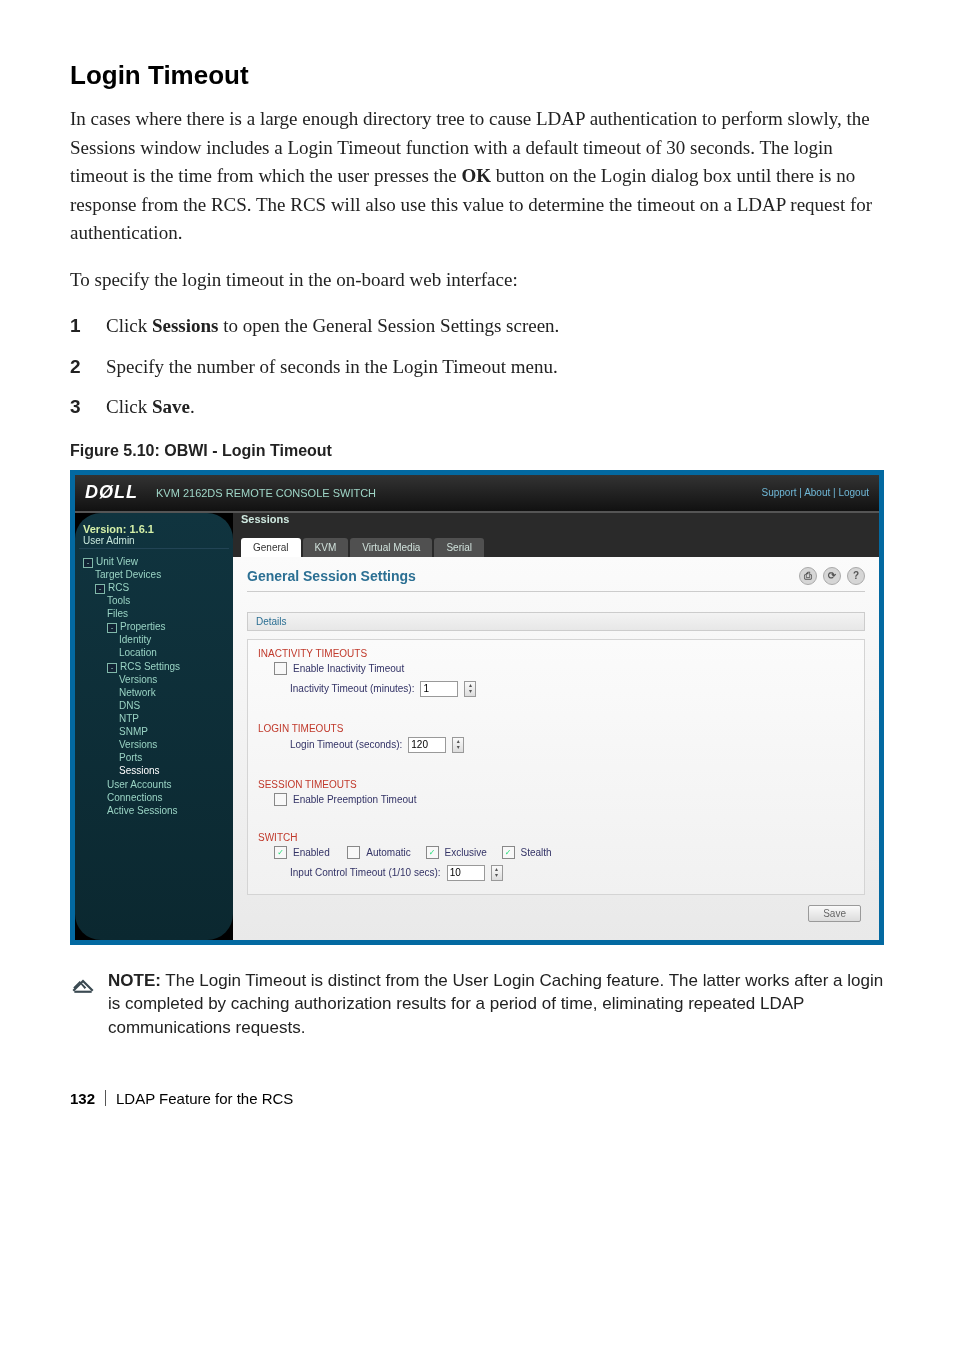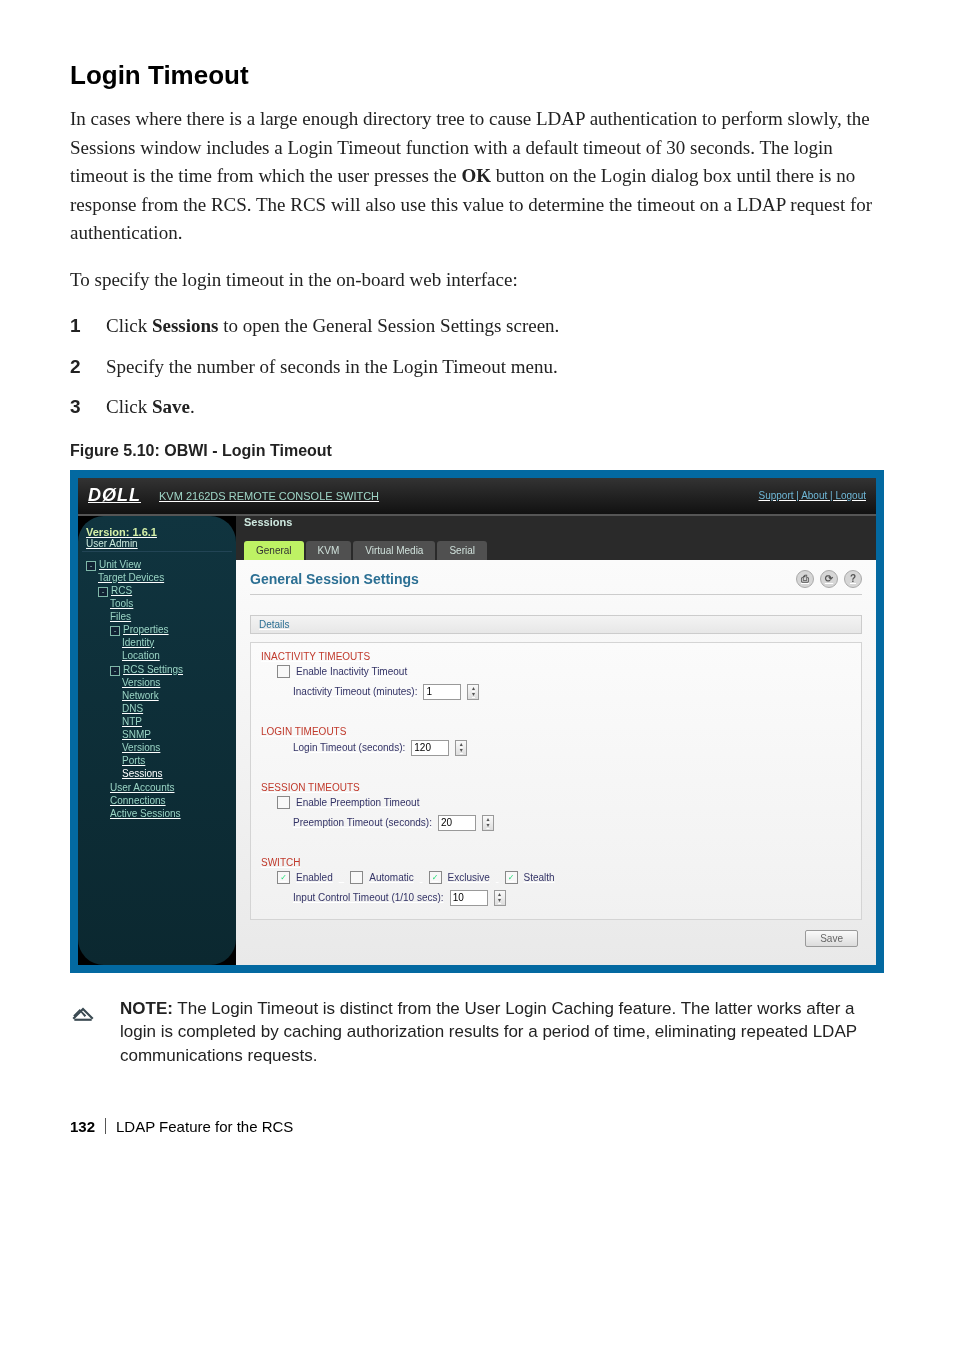--- a/index.html
+++ b/index.html
@@ -44,27 +44,26 @@
   }
   .bold { font-weight: bold; font-family: Georgia, serif; }
   .caption {
     font-family: Arial, Helvetica, sans-serif;
     font-weight: bold;
     font-size: 16px;
     margin: 20px 0 10px 0;
   }
   
   .app-window {
-    border: 8px solid #0369a1;
+    border: 5px solid #0369a1;
     background: #000;
     font-family: Arial, Helvetica, sans-serif;
     font-size: 11px;
     color: #fff;
     margin-bottom: 24px;
-    text-decoration: underline;
   }
   .app-topbar {
     display: flex;
     align-items: center;
     justify-content: space-between;
     height: 36px;
     background: linear-gradient(#333, #111);
     padding: 0 10px;
     border-bottom: 2px solid #555;
   }
@@ -135,21 +134,21 @@
     display: flex;
     gap: 2px;
   }
   .tab {
     background: #505050;
     color: #cfe0da;
     font-size: 10px;
     padding: 4px 12px;
     border-radius: 3px 3px 0 0;
   }
-  .tab.active { background: #bef264; color: #333; }
+  .tab.active { background: #ffffff; color: #333; }
   .content-area { padding: 10px 14px 14px 14px; position: relative; }
   .content-heading {
     color: #2b6f93;
     font-size: 14px;
     font-weight: bold;
     border-bottom: 1px solid #ccc;
     padding-bottom: 6px;
     margin-bottom: 20px;
     display: flex;
     justify-content: space-between;
@@ -207,21 +206,21 @@
   .save-row { text-align: right; padding: 10px 4px 4px 0; }
   .save-btn {
     background: linear-gradient(#fafafa, #dcdcdc);
     border: 1px solid #9a9a9a;
     color: #666;
     font-size: 10px;
     padding: 2px 14px;
     border-radius: 2px;
   }
   
-  .note-wrap { display: flex; gap: 24px; align-items: flex-start; margin-bottom: 50px; }
+  .note-wrap { display: flex; gap: 12px; align-items: flex-start; margin-bottom: 50px; }
   .note-icon {
     width: 26px; height: 26px; flex-shrink: 0;
     color: #3b4a52;
   }
   .note-text {
     font-family: Arial, Helvetica, sans-serif;
     font-size: 17px;
     line-height: 1.4;
   }
   .note-text .note-label { font-weight: bold; }
@@ -357,25 +356,20 @@
             <span>Login Timeout (seconds):</span>
             <input type="text" value="120" style="">
             <span class="spin">▴<br>▾</span>
           </div>
 
           <div class="group-title">SESSION TIMEOUTS</div>
           <div class="row">
             <span class="cb"></span>
             <span>Enable Preemption Timeout</span>
           </div>
-          <div class="row sub">
-            <span>Preemption Timeout (seconds):</span>
-            <input type="text" value="20" style="">
-            <span class="spin">▴<br>▾</span>
-          </div>
 
           <div class="group-title">SWITCH</div>
           <div class="row">
             <span class="cb">✓</span>
             <span>Enabled</span>
             &nbsp;&nbsp;
             <span class="cb"></span>
             <span>Automatic</span>
             &nbsp;
             <span class="cb">✓</span>

